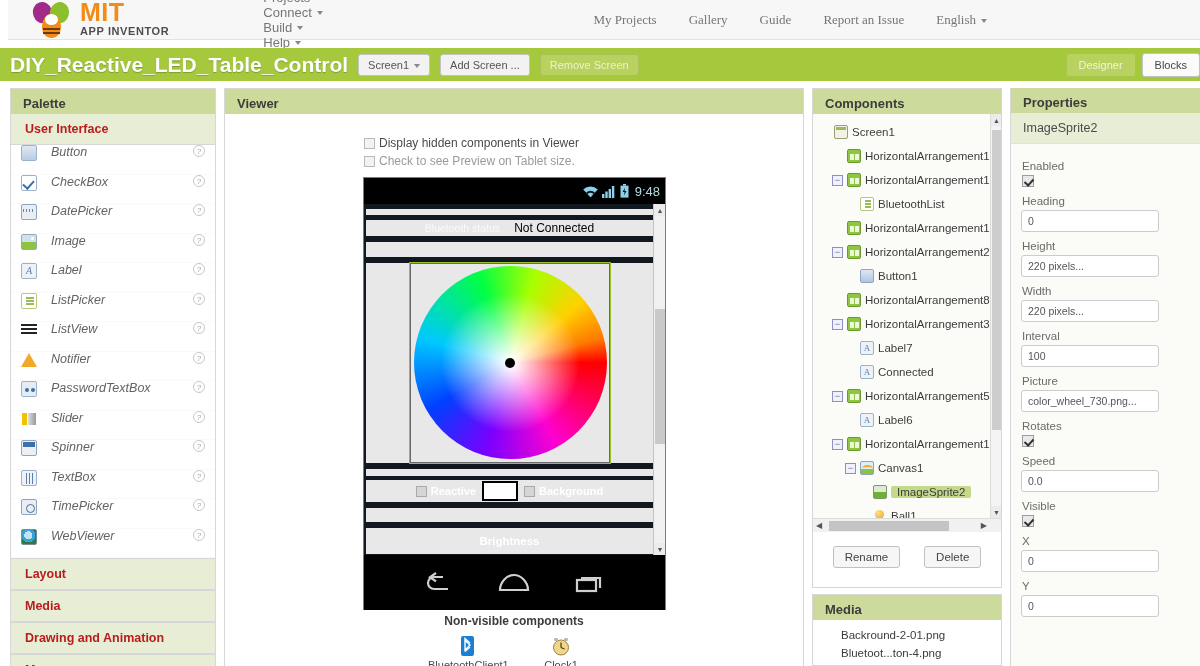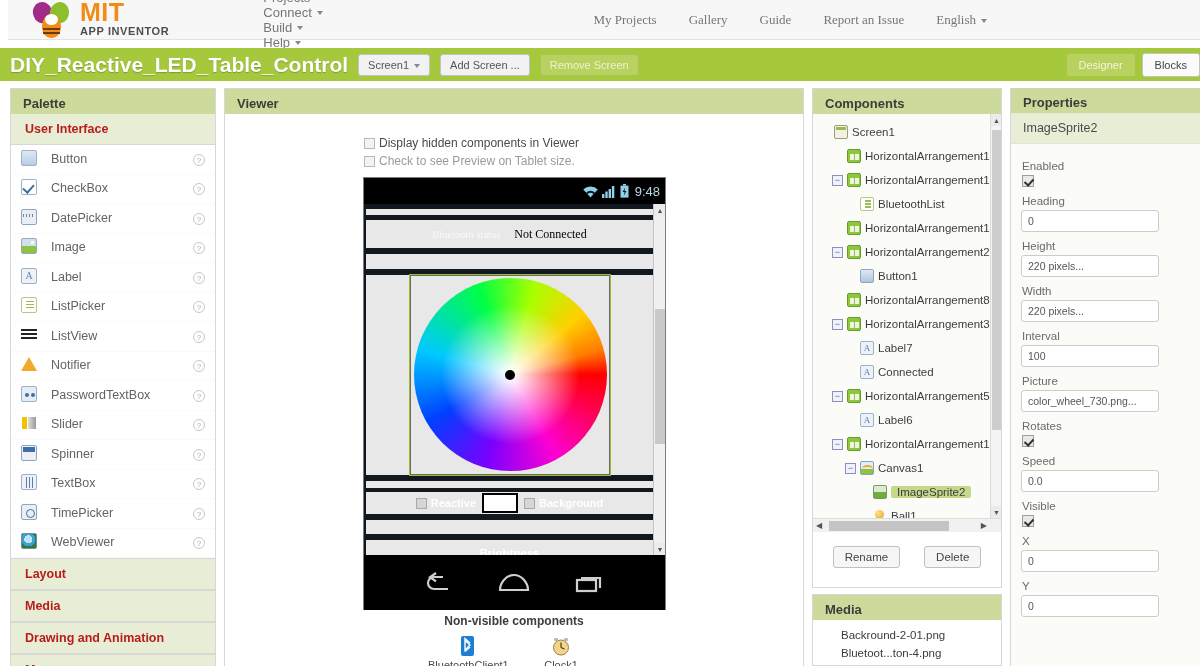--- a/index.html
+++ b/index.html
@@ -88,22 +88,22 @@
   
   #palette {
     position: absolute; left: 10px; top: 7px; width: 206px; height: 578px;
     border: 1px solid #d7d7d7; background: #fff;
   }
   .pal-section {
     background: #e8eed6; font-size: 12.5px; font-weight: bold; color: #b91c1c;
     padding: 8px 14px; border-bottom: 1px solid #d7d7d7; cursor: pointer;
   }
   .pal-item {
-    display: flex; align-items: flex-end; height: 29.5px;
-    padding: 8px 10px; cursor: pointer; border-bottom: 1px solid #fafafa;
+    display: flex; align-items: flex-start; height: 29.5px;
+    padding: 0 10px; cursor: pointer; border-bottom: 1px solid #fafafa; font-style: italic;
   }
   .pal-ico {
     width: 16px; height: 16px; flex: 0 0 16px; margin-right: 14px;
     border-radius: 2px; position: relative; overflow: hidden;
   }
   .pal-label { font-size: 12.5px; color: #636363; flex: 1; }
   .qmark {
     width: 12px; height: 12px; border-radius: 50%; border: 1px solid #c8c8c8;
     font-size: 8px; color: #aaa; text-align: center; line-height: 11px;
   }
@@ -487,21 +487,21 @@
         <div id="phone-screen">
 
           <div id="phone-vsb">
             <div class="sb-arrow" style="top:0;">▲</div>
             <div class="sb-thumb"></div>
             <div class="sb-arrow" style="bottom:0;">▼</div>
           </div>
 
           <div class="pbar" style="height:6px; margin:5px 12px 0 2px;"></div>
 
-          <div class="pbar" style="height:28px; margin:5px 12px 0 2px;font-family:Liberation Serif, serif;">
+          <div class="pbar" style="height:16px; margin:5px 12px 0 2px;">
             <span style="color:#fafafa;">Bluetooth status</span>
             <span style="color:#000; font-size:12px; margin-left:14px;">Not Connected</span>
           </div>
           <div class="pbar" style="height:15px; margin:6px 12px 0 2px;"></div>
 
           <div style="position:relative; height:200px; margin:6px 12px 0 2px;">
             <div class="canvas-side" style="left:0;"></div>
             <div class="canvas-side" style="right:0;"></div>
             <div id="wheel-box">
               <div id="wheel"></div>

